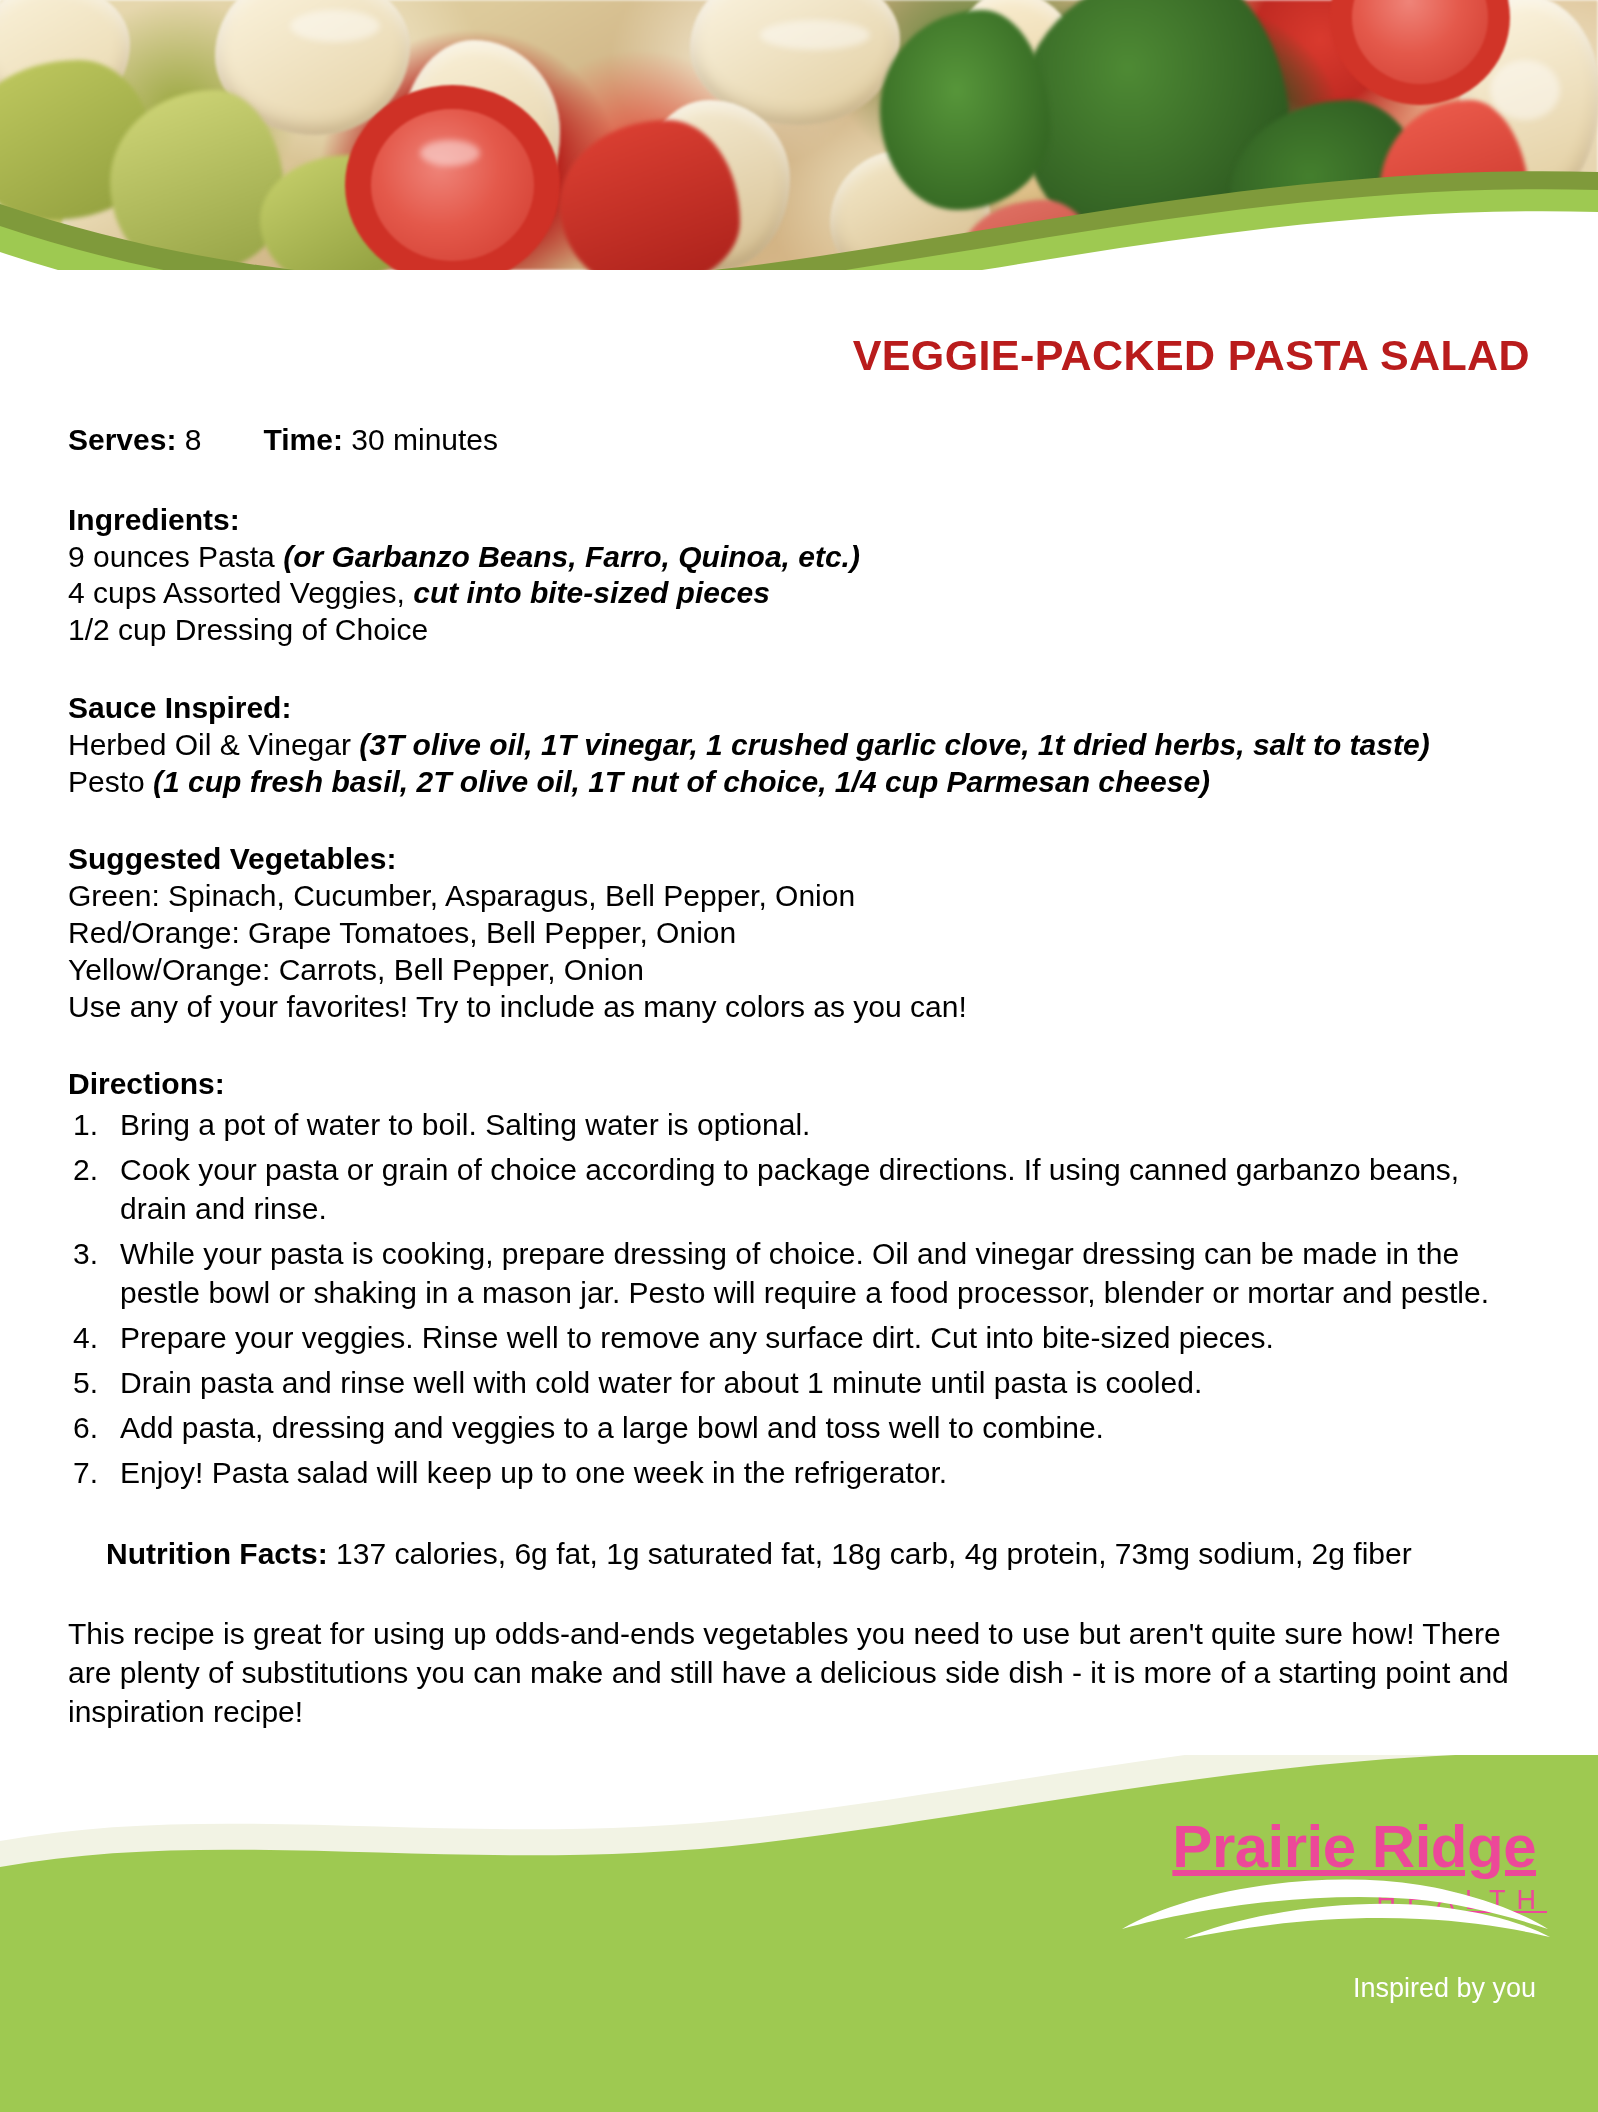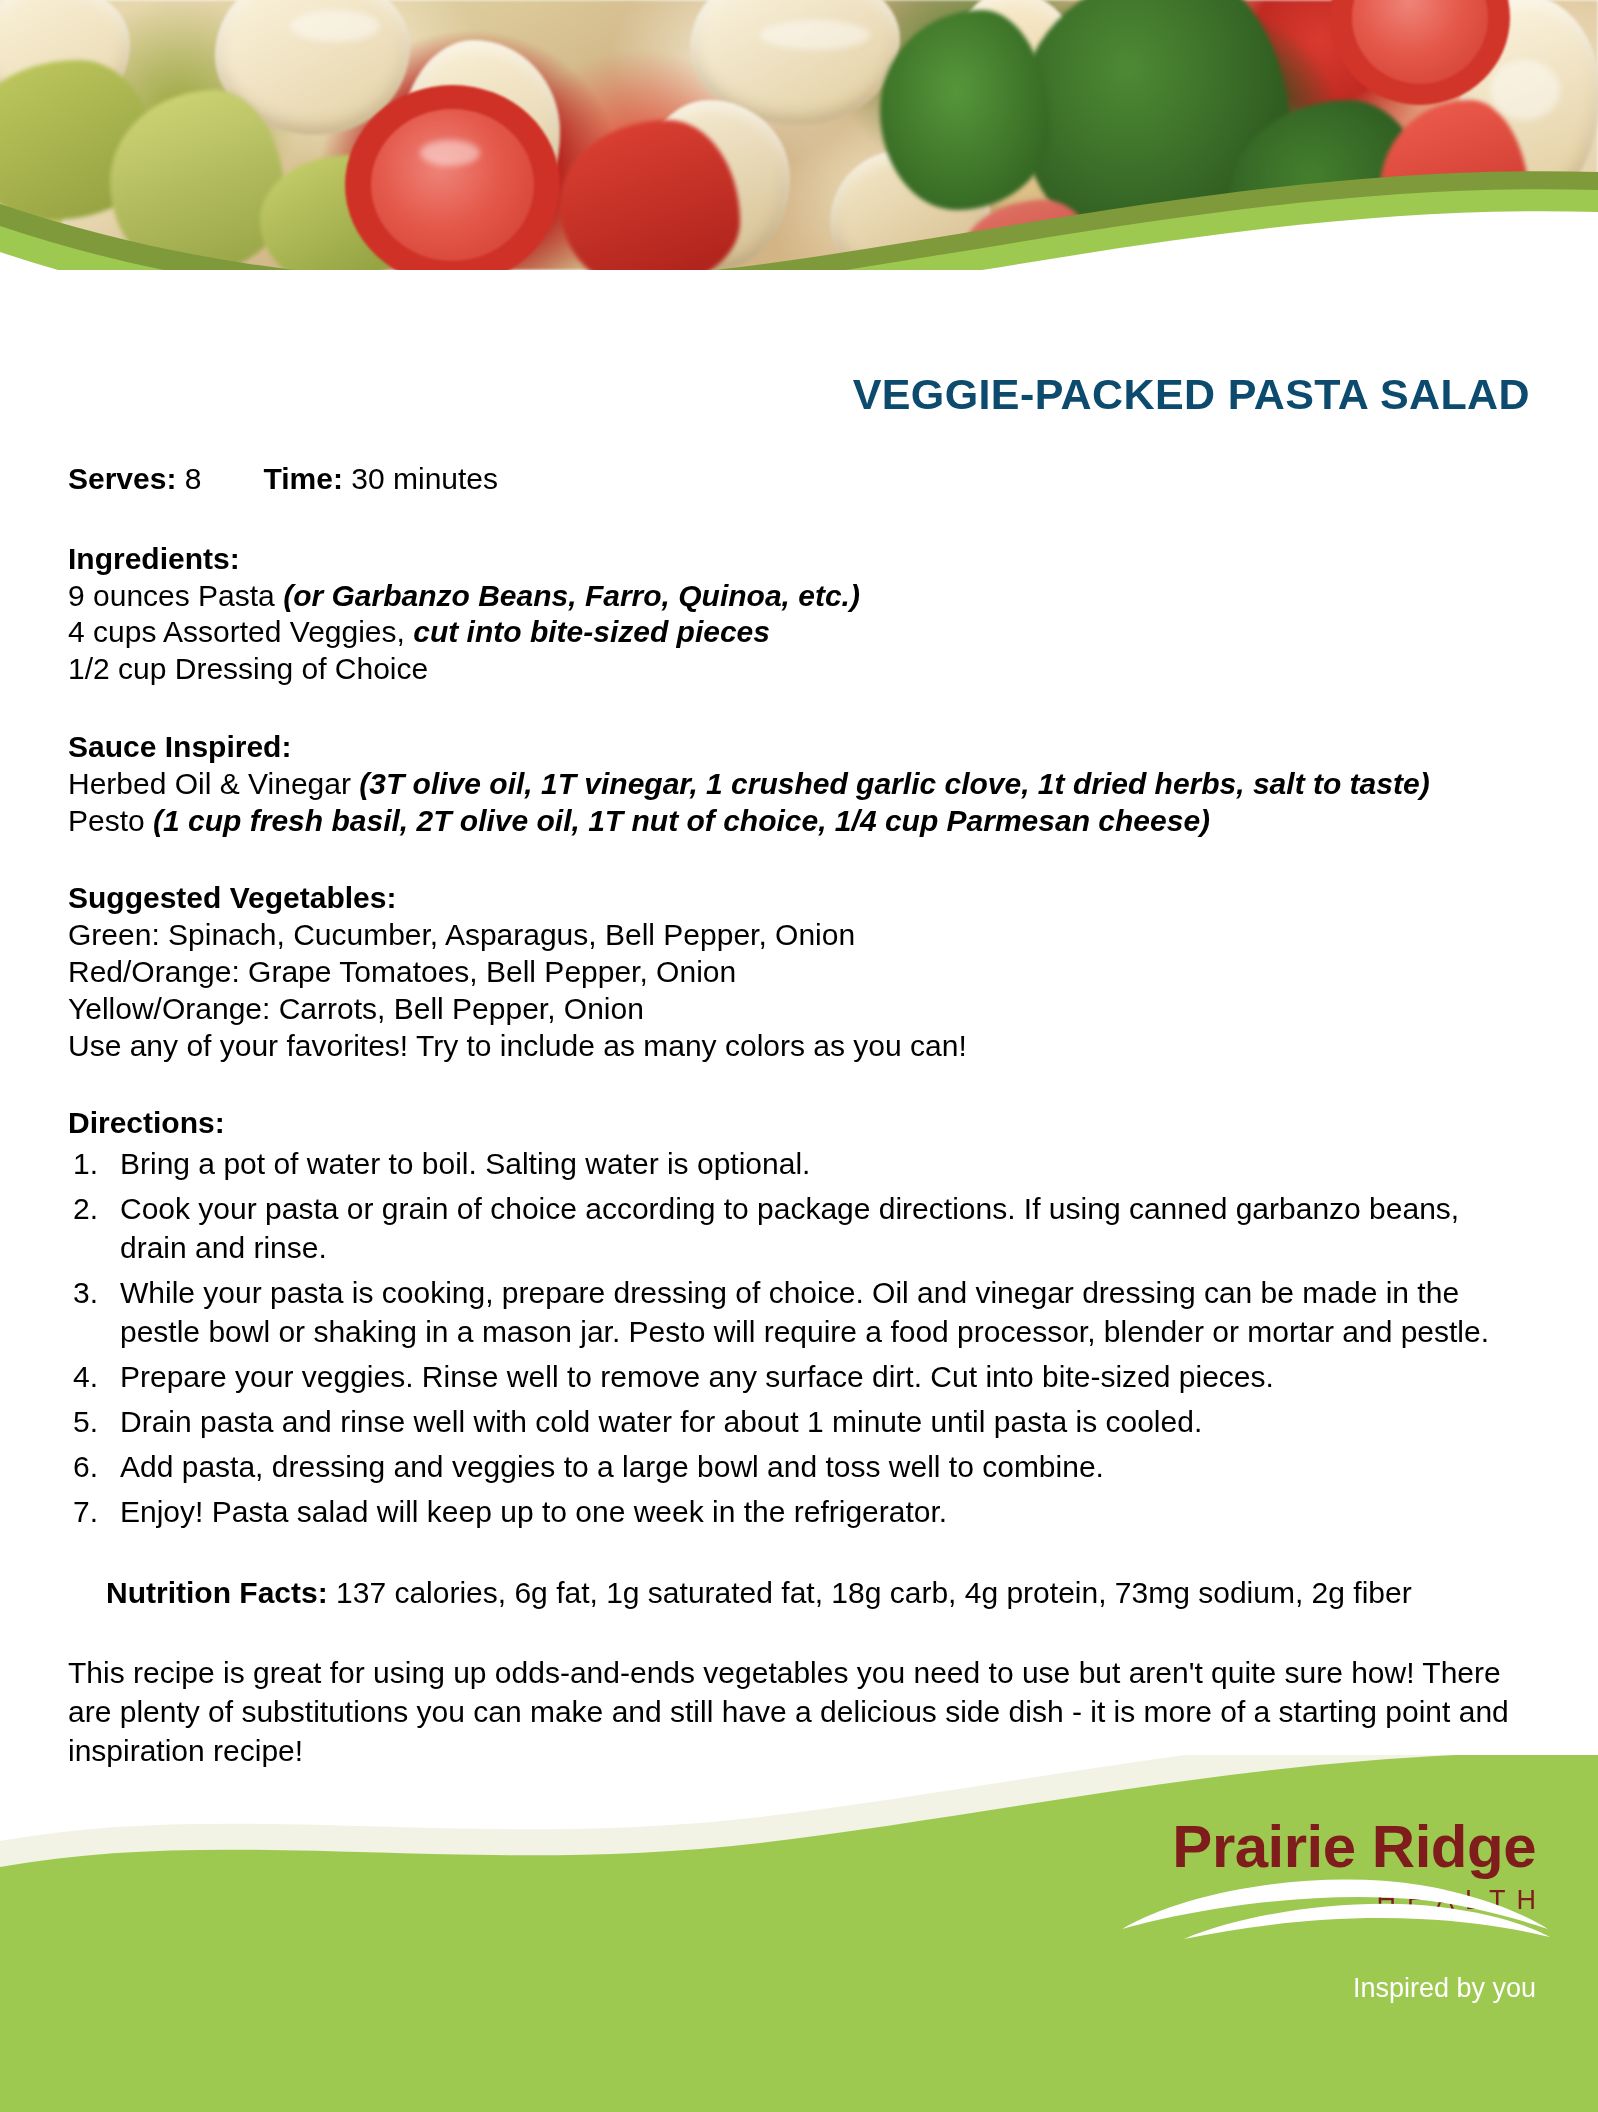--- a/index.html
+++ b/index.html
@@ -86,25 +86,25 @@
 
   
   .content {
     position: absolute;
     left: 0; top: 270px;
     width: 1598px;
   }
   .recipe-title {
     text-align: right;
     padding-right: 68px;
-    margin-top: 100px;
+    margin-top: 61px;
     font-size: 43px;
     font-weight: bold;
     letter-spacing: .4px;
-    color: #0c4a6e;
+    color: #b91c1c;
   }
   .body-area {
     padding: 0 68px;
     margin-top: 44px;
     font-size: 30px;
     line-height: 1.06;
   }
   .row-meta {
     margin-bottom: 48px;
     white-space: pre;
@@ -144,21 +144,22 @@
     height: 357px;
     overflow: hidden;
   }
   .footer-wave { position: absolute; left: 0; top: 0; width: 1598px; height: 357px; }
   .logo {
     position: absolute;
     right: 62px;
     top: 62px;
     width: 470px;
     text-align: right;
-    color: #7f1d1d;
+    color: #ec4899;
+    text-decoration: underline;
   }
   .logo-name {
     font-size: 60px;
     font-weight: bold;
     line-height: 1;
     letter-spacing: -0.5px;
   }
   .logo-sub {
     font-size: 27px;
     letter-spacing: 11px;

